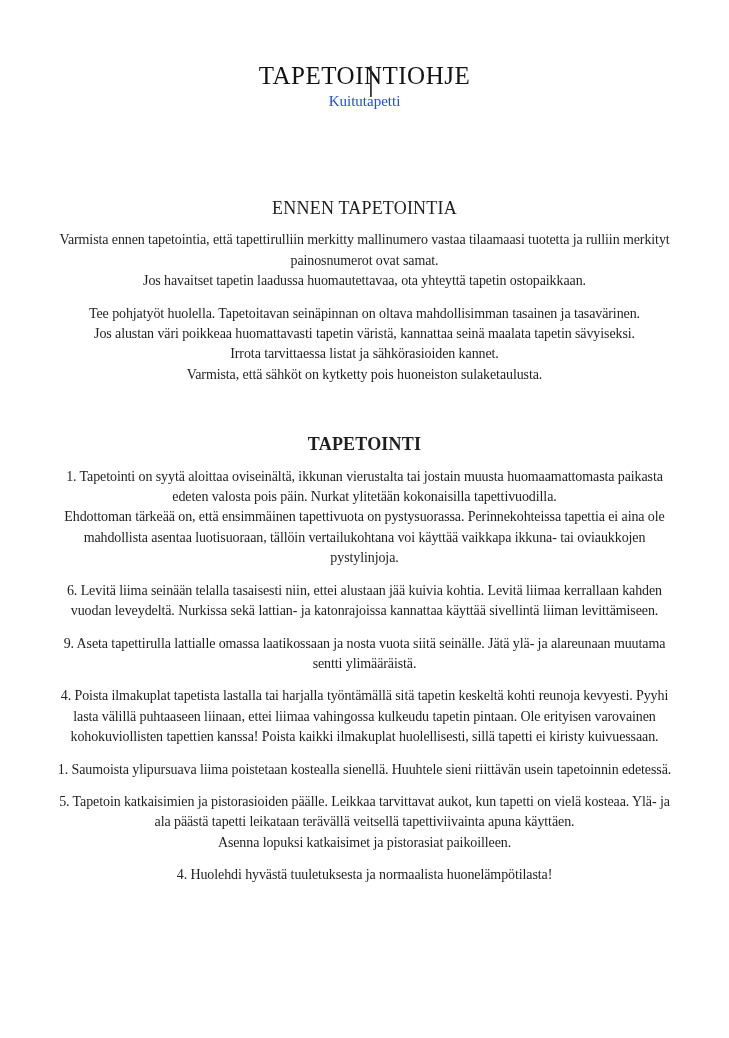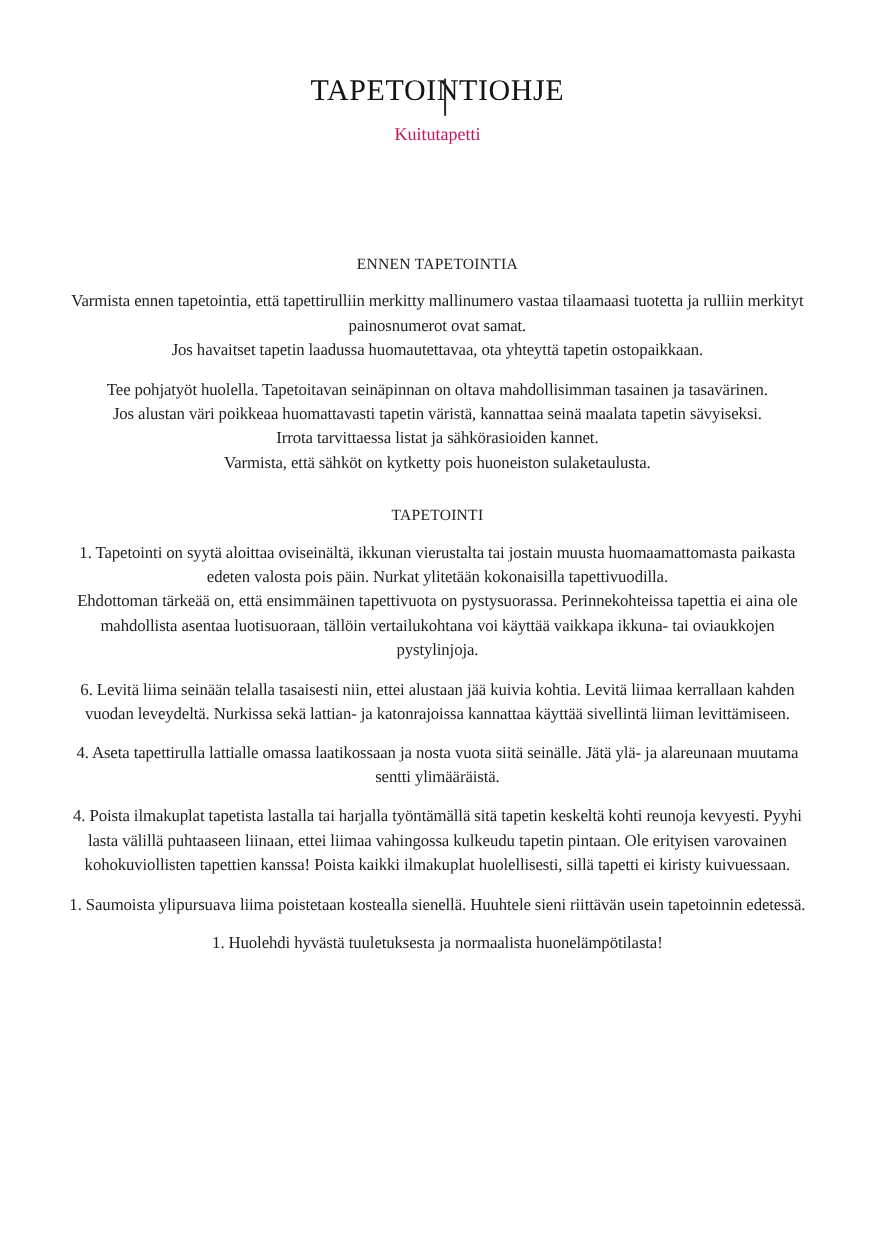--- a/index.html
+++ b/index.html
@@ -26,41 +26,41 @@
   .header { padding-top: 60px; text-align: center; }
   .title {
     margin: 0;
     font-size: 25px;
     font-weight: normal;
     line-height: 31px;
     letter-spacing: 0.5px;
     color: #141414;
   }
   .subtitle {
-    margin: 12px;
+    margin: 0;
     font-size: 15px;
     line-height: 20px;
-    color: #be185d;
+    color: #1d4ed8;
   }
   .content {
     width: 656px;
     margin: 0 auto;
     text-align: center;
     font-size: 14px;
     line-height: 20.4px;
     letter-spacing: -0.1px;
   }
   .heading {
-    font-size: 13px;
+    font-size: 18px;
     font-weight: normal;
     letter-spacing: 0.2px;
     margin: 0 0 12px 0;
   }
   .heading-first { margin-top: 87px; }
-  .heading-second { margin-top: 22px; }
+  .heading-second { margin-top: 49px; font-weight: bold; }
   .para {
     margin: 12px 16px;
     white-space: pre-line;
   }
 </style>
 </head>
 <body>
 
 <div class="page">
 
@@ -81,20 +81,22 @@
 Jos alustan väri poikkeaa huomattavasti tapetin väristä, kannattaa seinä maalata tapetin sävyiseksi.
 Irrota tarvittaessa listat ja sähkörasioiden kannet.
 Varmista, että sähköt on kytketty pois huoneiston sulaketaulusta.</p>
     </section>
 
     <section>
       <h2 class="heading heading-second">TAPETOINTI</h2>
       <p class="para">1. Tapetointi on syytä aloittaa oviseinältä, ikkunan vierustalta tai jostain muusta huomaamattomasta paikasta edeten valosta pois päin. Nurkat ylitetään kokonaisilla tapettivuodilla.
 Ehdottoman tärkeää on, että ensimmäinen tapettivuota on pystysuorassa. Perinnekohteissa tapettia ei aina ole mahdollista asentaa luotisuoraan, tällöin vertailukohtana voi käyttää vaikkapa ikkuna- tai oviaukkojen pystylinjoja.</p>
       <p class="para">6. Levitä liima seinään telalla tasaisesti niin, ettei alustaan jää kuivia kohtia. Levitä liimaa kerrallaan kahden vuodan leveydeltä. Nurkissa sekä lattian- ja katonrajoissa kannattaa käyttää sivellintä liiman levittämiseen.</p>
-      <p class="para">4. Aseta tapettirulla lattialle omassa laatikossaan ja nosta vuota siitä seinälle. Jätä ylä- ja alareunaan muutama sentti ylimääräistä.</p>
+      <p class="para">9. Aseta tapettirulla lattialle omassa laatikossaan ja nosta vuota siitä seinälle. Jätä ylä- ja alareunaan muutama sentti ylimääräistä.</p>
       <p class="para">4. Poista ilmakuplat tapetista lastalla tai harjalla työntämällä sitä tapetin keskeltä kohti reunoja kevyesti. Pyyhi lasta välillä puhtaaseen liinaan, ettei liimaa vahingossa kulkeudu tapetin pintaan. Ole erityisen varovainen kohokuviollisten tapettien kanssa! Poista kaikki ilmakuplat huolellisesti, sillä tapetti ei kiristy kuivuessaan.</p>
       <p class="para">1. Saumoista ylipursuava liima poistetaan kostealla sienellä. Huuhtele sieni riittävän usein tapetoinnin edetessä.</p>
-      <p class="para">1. Huolehdi hyvästä tuuletuksesta ja normaalista huonelämpötilasta!</p>
+      <p class="para">5. Tapetoin katkaisimien ja pistorasioiden päälle. Leikkaa tarvittavat aukot, kun tapetti on vielä kosteaa. Ylä- ja ala päästä tapetti leikataan terävällä veitsellä tapettiviivainta apuna käyttäen.
+Asenna lopuksi katkaisimet ja pistorasiat paikoilleen.</p>
+      <p class="para">4. Huolehdi hyvästä tuuletuksesta ja normaalista huonelämpötilasta!</p>
     </section>
 
   </div>
 </div>
 
 </body></html>

